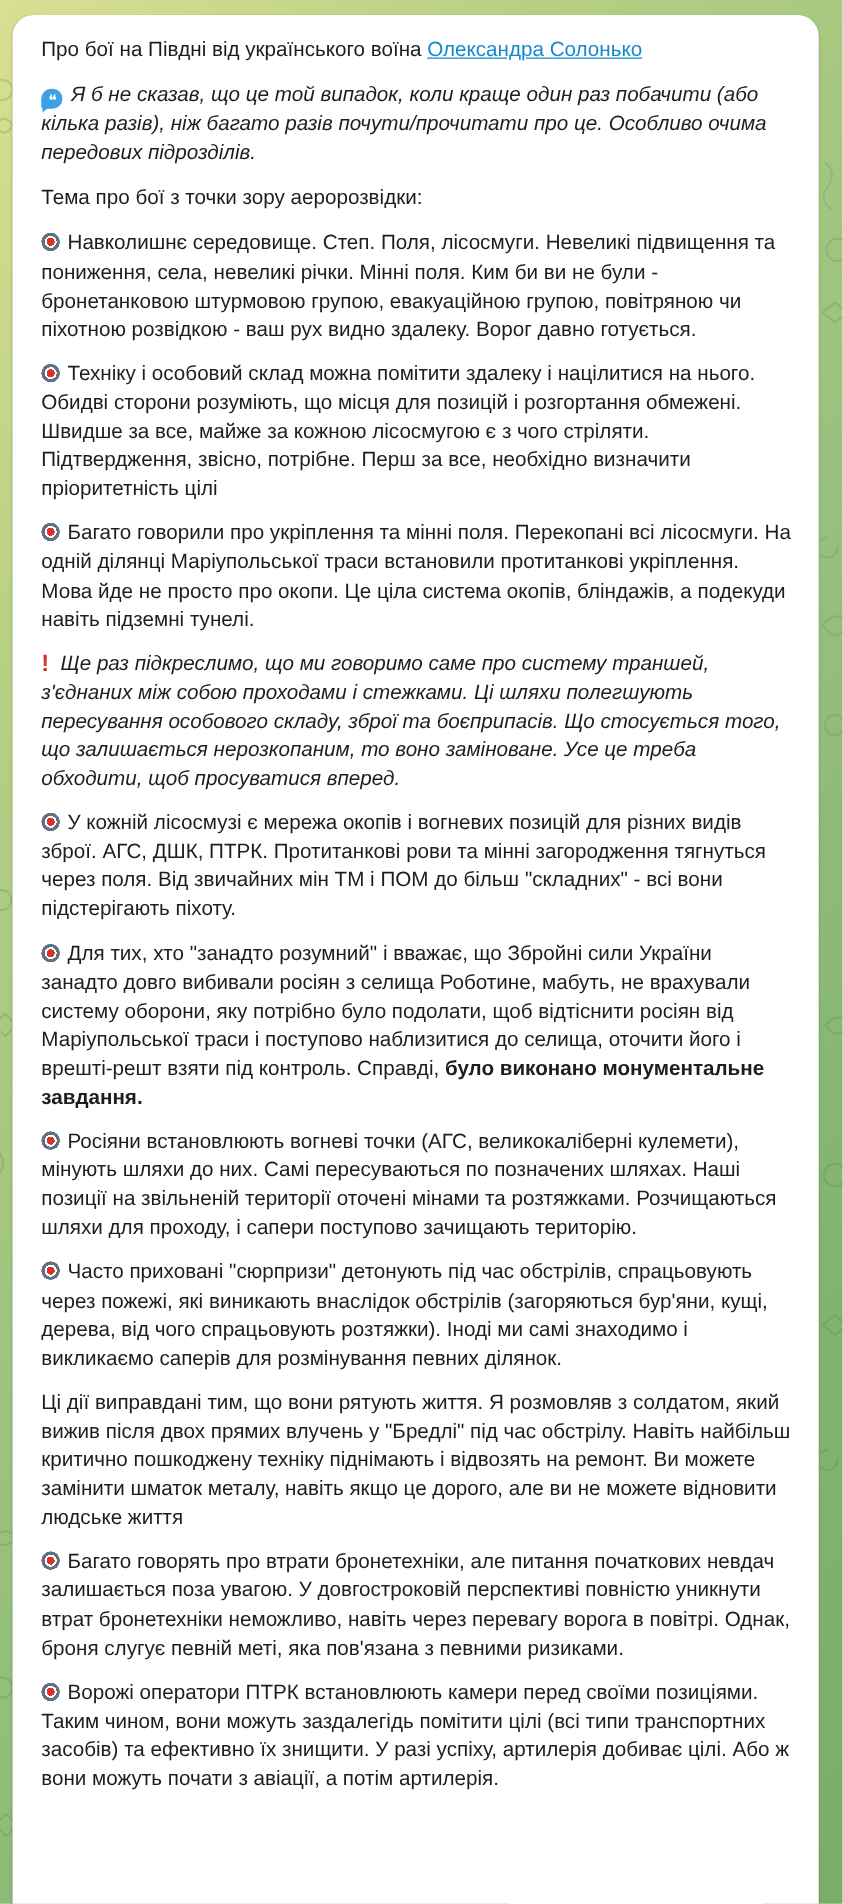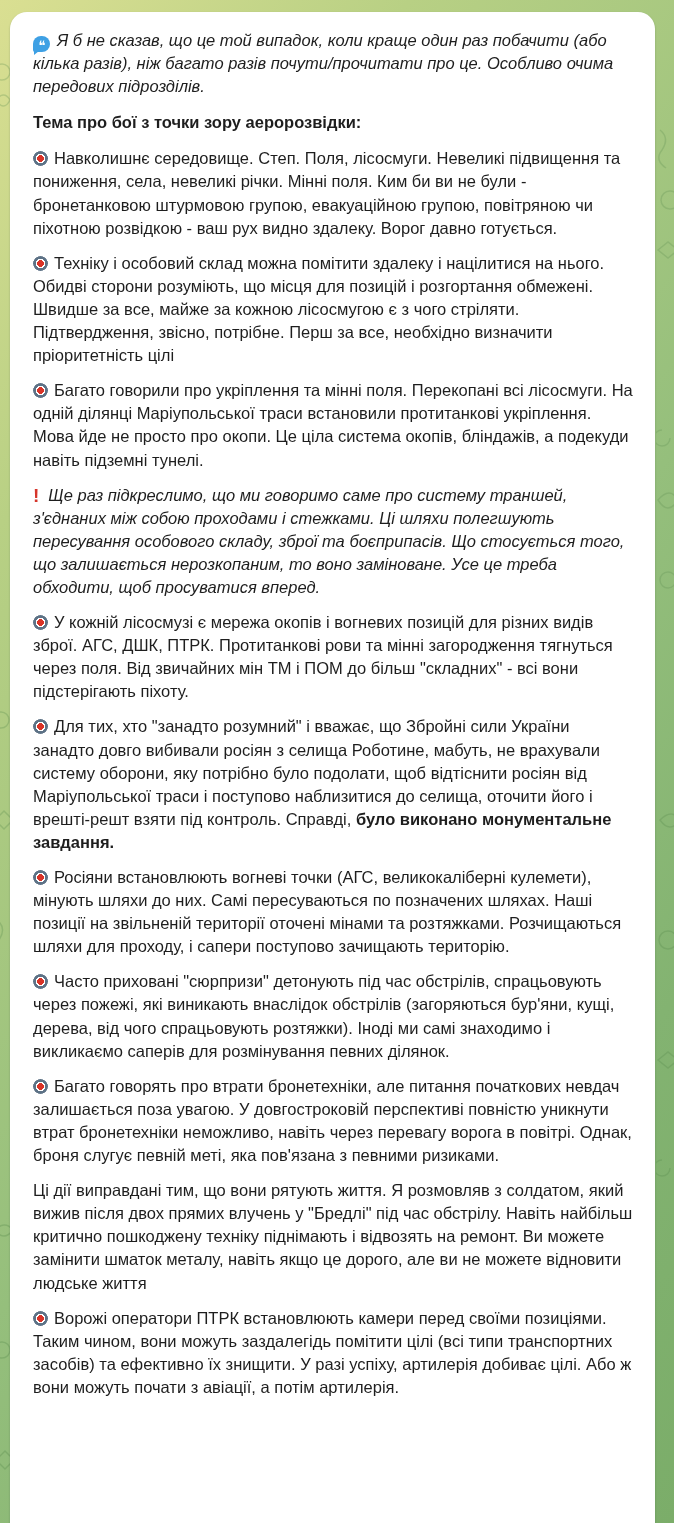--- a/index.html
+++ b/index.html
@@ -14,21 +14,21 @@
     background:#ffffff;border-radius:17px 17px 0 0;
     box-shadow:0 1px 2px rgba(16,35,47,.25);
     padding:17px 22px 20px 23px;box-sizing:border-box;
     color:#1e1e1e;font-size:16.5px;line-height:1.4;
   }
   .para{margin:0 0 12px 0;}
   .para:last-child{margin-bottom:0;}
   .intro{margin-bottom:13px;}
   a.author-link{color:#168acd;text-decoration:underline;cursor:pointer;}
   .quote-para{font-style:italic;margin-bottom:13px;}
-  .heading{font-weight:bold;margin-bottom:13px;}
+  .heading{font-weight:normal;margin-bottom:13px;}
   .italic{font-style:italic;}
   .bold-tail{font-weight:bold;}
   
   .target-icon{
     display:inline-block;width:15px;height:15px;vertical-align:-2px;margin-right:6px;
     border-radius:50%;
     background:radial-gradient(circle at 50% 50%,
       #d93327 0 3.2px,#ffffff 3.2px 4.8px,#5d7286 4.8px 7.4px,transparent 7.4px);
   }
   
@@ -79,20 +79,21 @@
     <path d="M6 360 a8 8 0 1 0 8 8"></path>
   </svg>
 <svg class="bg-doodle" style="left:-7px;top:1200px" width="24" height="300" viewBox="0 0 24 300" fill="none" stroke="#4f8346" stroke-width="1.5">
     <path d="M2 30 q10 -10 18 0 q-9 12 -18 0 z"></path>
     <circle cx="9" cy="150" r="8"></circle>
     <path d="M3 260 l9 -9 l9 9 l-9 9 z"></path>
   </svg>
 
 <div class="bubble">
 
+  <p class="para intro"><span>Про бої на Півдні від українського воїна </span><a class="author-link">Олександра Солонько</a></p>
 
   <p class="para quote-para"><span class="quote-icon">
         <span class="quote-glyph">❝</span>
       </span><span>Я б не сказав, що це той випадок, коли краще один раз побачити (або кілька разів), ніж багато разів почути/прочитати про це. Особливо очима передових підрозділів.</span></p>
 
   <p class="para heading">Тема про бої з точки зору аеророзвідки:</p>
 
   <p class="para"><span class="target-icon"></span><span>Навколишнє середовище. Степ. Поля, лісосмуги. Невеликі підвищення та пониження, села, невеликі річки. Мінні поля. Ким би ви не були - бронетанковою штурмовою групою, евакуаційною групою, повітряною чи піхотною розвідкою - ваш рух видно здалеку. Ворог давно готується.</span></p>
 
   <p class="para"><span class="target-icon"></span><span>Техніку і особовий склад можна помітити здалеку і націлитися на нього. Обидві сторони розуміють, що місця для позицій і розгортання обмежені. Швидше за все, майже за кожною лісосмугою є з чого стріляти. Підтвердження, звісно, потрібне. Перш за все, необхідно визначити пріоритетність цілі</span></p>
@@ -103,19 +104,19 @@
   <p class="para italic"><span class="excl-icon">!</span><span>Ще раз підкреслимо, що ми говоримо саме про систему траншей, з'єднаних між собою проходами і стежками. Ці шляхи полегшують пересування особового складу, зброї та боєприпасів. Що стосується того, що залишається нерозкопаним, то воно заміноване. Усе це треба обходити, щоб просуватися вперед.</span></p>
 
   <p class="para"><span class="target-icon"></span><span>У кожній лісосмузі є мережа окопів і вогневих позицій для різних видів зброї. АГС, ДШК, ПТРК. Протитанкові рови та мінні загородження тягнуться через поля. Від звичайних мін ТМ і ПОМ до більш "складних" - всі вони підстерігають піхоту.</span></p>
 
   <p class="para"><span class="target-icon"></span><span>Для тих, хто "занадто розумний" і вважає, що Збройні сили України занадто довго вибивали росіян з селища Роботине, мабуть, не врахували систему оборони, яку потрібно було подолати, щоб відтіснити росіян від Маріупольської траси і поступово наблизитися до селища, оточити його і врешті-решт взяти під контроль. Справді, </span><span class="bold-tail">було виконано монументальне завдання.</span></p>
 
   <p class="para"><span class="target-icon"></span><span>Росіяни встановлюють вогневі точки (АГС, великокаліберні кулемети), мінують шляхи до них. Самі пересуваються по позначених шляхах. Наші позиції на звільненій території оточені мінами та розтяжками. Розчищаються шляхи для проходу, і сапери поступово зачищають територію.</span></p>
 
   <p class="para"><span class="target-icon"></span><span>Часто приховані "сюрпризи" детонують під час обстрілів, спрацьовують через пожежі, які виникають внаслідок обстрілів (загоряються бур'яни, кущі, дерева, від чого спрацьовують розтяжки). Іноді ми самі знаходимо і викликаємо саперів для розмінування певних ділянок.</span></p>
 
+  <p class="para"><span>Ці дії виправдані тим, що вони рятують життя. Я розмовляв з солдатом, який вижив після двох прямих влучень у "Бредлі" під час обстрілу. Навіть найбільш критично пошкоджену техніку піднімають і відвозять на ремонт. Ви можете замінити шматок металу, навіть якщо це дорого, але ви не можете відновити людське життя</span></p>
+
   <p class="para"><span class="target-icon"></span><span>Багато говорять про втрати бронетехніки, але питання початкових невдач залишається поза увагою. У довгостроковій перспективі повністю уникнути втрат бронетехніки неможливо, навіть через перевагу ворога в повітрі. Однак, броня слугує певній меті, яка пов'язана з певними ризиками.</span></p>
-
-  <p class="para"><span>Ці дії виправдані тим, що вони рятують життя. Я розмовляв з солдатом, який вижив після двох прямих влучень у "Бредлі" під час обстрілу. Навіть найбільш критично пошкоджену техніку піднімають і відвозять на ремонт. Ви можете замінити шматок металу, навіть якщо це дорого, але ви не можете відновити людське життя</span></p>
 
   <p class="para"><span class="target-icon"></span><span>Ворожі оператори ПТРК встановлюють камери перед своїми позиціями. Таким чином, вони можуть заздалегідь помітити цілі (всі типи транспортних засобів) та ефективно їх знищити. У разі успіху, артилерія добиває цілі. Або ж вони можуть почати з авіації, а потім артилерія.</span></p>
 
 </div>
 
 </body></html>

